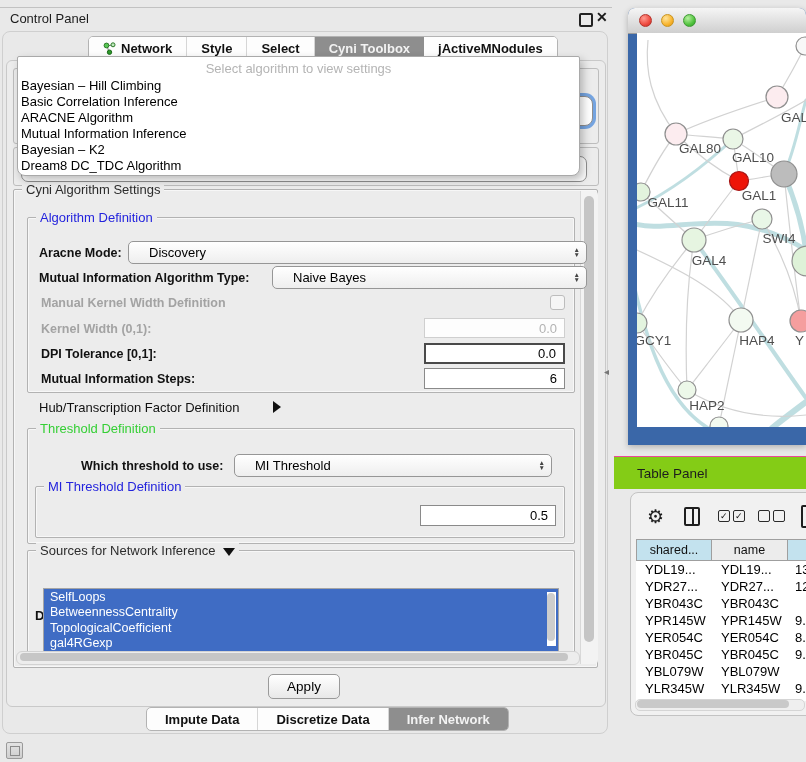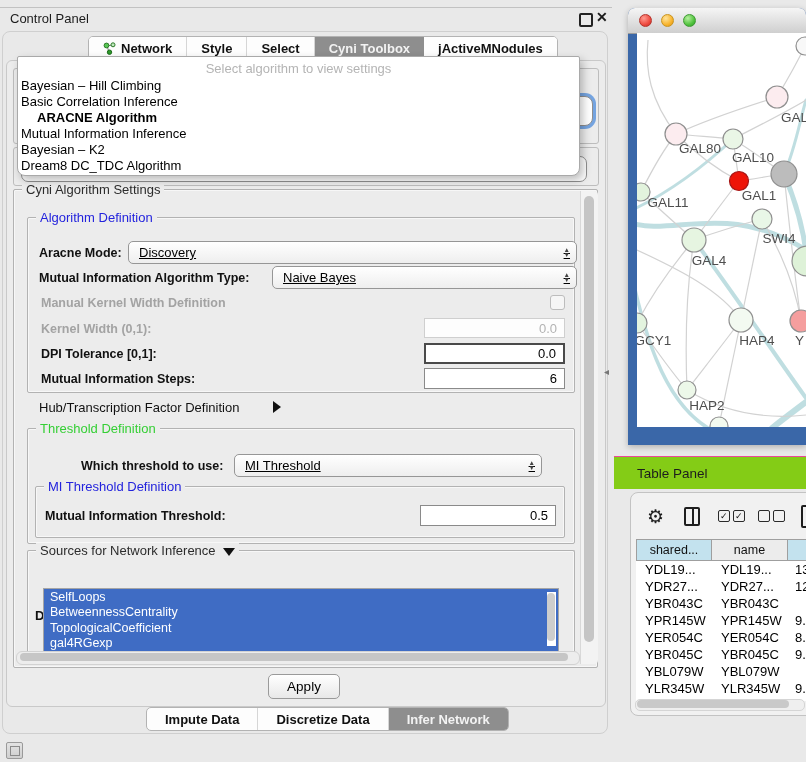--- a/index.html
+++ b/index.html
@@ -26,35 +26,35 @@
   
   .groupA{left:13px;top:68px;width:584px;height:74px;border:1px solid #bdbdbd;border-radius:3px;background:#ececec;}
   .comboA{left:21px;top:96px;width:570px;height:28px;background:#fff;border:1px solid #8f8f8f;border-radius:8px;box-shadow:0 0 0 3px rgba(96,152,222,.85);}
   .groupB{left:13px;top:147px;width:584px;height:37px;border:1px solid #bdbdbd;border-radius:3px;background:#ececec;}
   .comboB{left:21px;top:156px;width:564px;height:24px;background:#fdfdfd;border:1px solid #8f8f8f;border-radius:7px;}
 
   
   .dropdown{left:17px;top:56px;width:561px;height:118px;background:#fff;border:1px solid #a9a9a9;border-radius:2px 2px 8px 8px;box-shadow:3px 4px 8px rgba(0,0,0,.25);z-index:6;}
   .dd-header{left:0;top:4px;width:100%;text-align:center;font-size:13px;color:#b4b4b4;}
   .dd-opt{left:2px;height:16px;padding-left:1px;font-size:13px;color:#000;white-space:nowrap;}
-  .dd-opt.bold{font-weight:bold;margin-left:16px;}
+  .dd-opt.bold{font-weight:normal;}
 
   
   .fieldset{border:1px solid #b2b2b2;border-radius:2px;box-shadow:inset 0 0 0 1px rgba(255,255,255,.6);}
   .fs-title{position:absolute;top:-8px;left:8px;background:#ececec;padding:0 4px;font-size:13px;color:#2c2c2c;white-space:nowrap;}
   .fs-title.blue{color:#2323dd;}
   .fs-title.green{color:#35cf35;}
 
   .settings-fs{left:13px;top:189px;width:583px;height:477px;background:#ececec;}
   .vscroll{left:580px;top:191px;width:17px;height:473px;background:#f3f3f3;border-left:1px solid #d8d8d8;border-radius:0 4px 4px 0;}
   .vscroll-thumb{left:3px;top:5px;width:10px;height:446px;background:#c5c5c5;border-radius:6px;}
 
   .lbl{font-size:12.5px;font-weight:bold;color:#111;white-space:nowrap;}
   .lbl.dis{color:#a3a3a3;}
-  .combo{background:linear-gradient(#ffffff,#eeeeee);border:1px solid #969696;border-radius:5px;display:flex;align-items:center;font-size:13px;color:#000;padding-left:10px;text-decoration:underline;}
+  .combo{background:linear-gradient(#ffffff,#eeeeee);border:1px solid #969696;border-radius:5px;display:flex;align-items:center;font-size:13px;color:#000;padding-left:20px;}
   .spin{margin-left:auto;margin-right:6px;display:flex;flex-direction:column;line-height:4.5px;font-size:6.5px;color:#444;}
   .tfield{border:1px solid #8a8a8a;background:#fff;font-size:13px;color:#000;text-align:right;padding:0 7px 0 4px;font-family:"Liberation Sans",sans-serif;box-sizing:border-box;}
   .tfield.strong{border:2px solid #4a4a4a;}
   .tfield.dis{border:1px solid #cfcfcf;color:#b3b3b3;background:#fdfdfd;}
   .chk{width:13px;height:13px;border:1px solid #bdbdbd;border-radius:3px;background:#f6f6f6;}
 
   .tri-right{width:0;height:0;border-left:8px solid #111;border-top:6px solid transparent;border-bottom:6px solid transparent;display:inline-block;}
   .tri-down{width:0;height:0;border-top:8px solid #111;border-left:6px solid transparent;border-right:6px solid transparent;display:inline-block;}
 
   .list{left:43px;top:588px;width:514px;height:62px;background:#fff;border:1px solid #a5a5a5;}
@@ -211,21 +211,20 @@
   <div class="abs combo" style="left:234px;top:454px;width:296px;height:21px;">
     <span>MI Threshold</span>
     <span class="spin">
         <span>▲</span>
         <span>▼</span>
       </span>
   </div>
   <div class="abs fieldset" style="left:35px;top:486px;width:528px;height:50px;">
     <span class="fs-title blue">MI Threshold Definition</span>
   </div>
-  <span class="abs lbl" style="left:45px;top:509px;">Mutual Information Threshold:</span>
   <input class="abs tfield" style="left: 420px; top: 505px; width: 136px; height: 21px;" readonly="" value="0.5">
 
   <div class="abs fieldset" style="left:27px;top:550px;width:546px;height:104px;border-bottom:none;">
     <span class="fs-title">
       <span>Sources for Network Inference</span>
       <span class="tri-down" style="position:relative;top:1px;margin-left:4px;"></span>
     </span>
   </div>
   <span class="abs lbl" style="left:35px;top:568px;font-size:13px;margin-top:40px;">Data Attributes</span>
   <div class="abs list">

